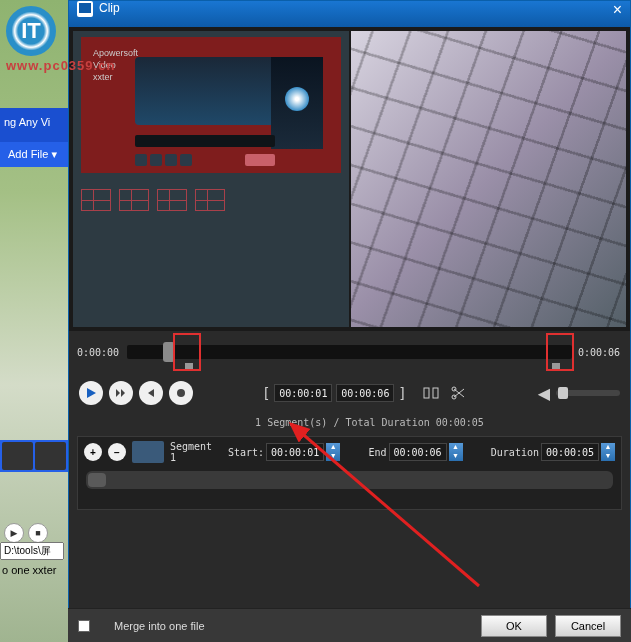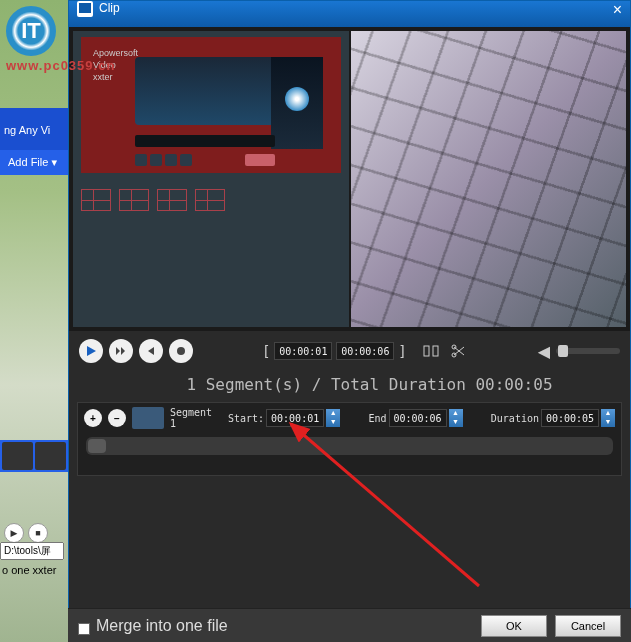--- a/index.html
+++ b/index.html
@@ -8,21 +8,21 @@
 
 .bg-app { position: absolute; inset: 0; background: linear-gradient(to bottom, #8fb370 0%, #a4c085 30%, #d4dcc8 60%, #a0b490 100%); }
 .bg-lines { position: absolute; inset: 0; pointer-events: none; }
 .bg-lines line { stroke: #444; stroke-width: 1.5; }
 
 .watermark { position: absolute; left: 6px; top: 6px; z-index: 5; }
 .watermark-circle { width: 50px; height: 50px; border-radius: 50%; background: radial-gradient(circle, #2a8fc8 40%, #fff 50%, #2a8fc8 60%); display: flex; align-items: center; justify-content: center; color: #fff; font-weight: bold; font-size: 22px; border: 2px solid #2a8fc8; }
 .watermark-text { color: #c84040; font-size: 13px; margin-top: 2px; font-weight: bold; letter-spacing: 1px; }
 
 .bg-menubar { position: absolute; left: 0; top: 108px; width: 68px; background: #1a4fd0; color: #fff; font-size: 11px; }
-.bg-title { padding: 8px 4px; margin-top: 8px; }
+.bg-title { padding: 8px 4px; }
 .bg-menu { display: flex; gap: 14px; padding: 6px 4px; }
 .bg-addfile { margin-top: 6px; background: #2560e8; padding: 6px 4px 6px 8px; }
 
 .bg-controls { position: absolute; left: 0; bottom: 96px; width: 68px; height: 26px; display: flex; gap: 4px; align-items: center; padding: 0 4px; }
 .bg-btn { width: 20px; height: 20px; border-radius: 50%; background: #fff; border: 1px solid #999; display: flex; align-items: center; justify-content: center; font-size: 9px; color: #333; }
 
 .bg-path { position: absolute; left: 0; bottom: 62px; width: 68px; }
 .bg-path input { width: 64px; font-size: 10px; height: 18px; padding: 1px 2px; }
 .bg-mergetxt { color: #000; font-size: 11px; padding: 4px 2px; }
 
@@ -78,42 +78,42 @@
 .play-btn svg { width: 12px; height: 12px; }
 .seg-group { margin-left: auto; display: flex; align-items: center; gap: 4px; }
 .seg-bracket { color: #ccc; font-size: 14px; font-family: monospace; }
 .seg-time { width: 58px; height: 18px; background: #1a1a1a; border: 1px solid #444; color: #eee; font-size: 10px; font-family: monospace; text-align: center; }
 .seg-icons { margin-left: 10px; display: flex; gap: 8px; color: #ccc; }
 .seg-icon { width: 20px; height: 20px; display: flex; align-items: center; justify-content: center; cursor: pointer; }
 .vol-group { margin-left: auto; display: flex; align-items: center; gap: 6px; }
 .vol-slider { width: 64px; height: 6px; background: #444; border-radius: 3px; position: relative; }
 .vol-knob { position: absolute; left: 2px; top: -3px; width: 10px; height: 12px; background: #ccc; border-radius: 2px; }
 
-.seg-info { color: #bbb; font-size: 16px; text-align: center; padding: 4px 0; font-family: monospace; margin-left: 40px; }
+.seg-info { color: #bbb; font-size: 10px; text-align: center; padding: 4px 0; font-family: monospace; margin-left: 40px; }
 
 
 .segment-list { background: #202020; margin: 4px 8px; border: 1px solid #3a3a3a; }
 .segment-row { height: 30px; display: flex; align-items: center; padding: 0 6px; gap: 6px; }
 .sr-btn { width: 18px; height: 18px; border-radius: 50%; background: #f0f0f0; display: flex; align-items: center; justify-content: center; font-size: 10px; font-weight: bold; cursor: pointer; }
 .sr-thumb { width: 32px; height: 22px; background: #3a5a7a; border-radius: 2px; }
 .sr-label { color: #ddd; font-size: 10px; width: 52px; font-family: monospace; }
 .sr-field { display: flex; align-items: center; gap: 2px; }
 .sr-flabel { color: #ddd; font-size: 10px; font-family: monospace; }
 .sr-input { width: 58px; height: 18px; background: #1a1a1a; border: 1px solid #444; color: #eee; font-size: 10px; font-family: monospace; text-align: center; }
 .sr-stepper { width: 14px; height: 18px; background: linear-gradient(#5699d8,#2a6fb0); display: flex; flex-direction: column; cursor: pointer; }
 .sr-stepper div { flex: 1; color: #fff; font-size: 7px; text-align: center; }
 .segment-track { height: 18px; margin: 4px 8px 20px; background: #3a3a3a; border-radius: 6px; position: relative; }
 .segment-fill { position: absolute; left: 2px; top: 2px; bottom: 2px; width: 18px; background: #5a5a5a; border-radius: 4px; }
 
 
 .arrow-svg { position: absolute; z-index: 100; pointer-events: none; }
 
 
 .bottom-bar { position: absolute; left: 68px; right: 0; bottom: 0; height: 34px; background: #383838; border-top: 1px solid #222; display: flex; align-items: center; padding: 0 10px; gap: 8px; }
-.cb-wrap { display: flex; align-items: flex-end; gap: 6px; color: #ddd; font-size: 16px; }
+.cb-wrap { display: flex; align-items: flex-end; gap: 24px; color: #ddd; font-size: 11px; }
 .cb { width: 12px; height: 12px; background: #fff; border: 1px solid #666; cursor: pointer; }
 .dlg-btn { margin-left: 0; width: 66px; height: 22px; background: linear-gradient(#fafafa, #d4d4d4); border: 1px solid #888; font-size: 11px; cursor: pointer; }
 .dlg-btn:first-of-type { margin-left: auto; }
 </style>
 </head>
 <body>
 
 <div class="bg-app">
   <svg class="bg-lines">
     <line x1="0" y1="210" x2="68" y2="235"></line>
@@ -185,20 +185,31 @@
           <div class="pl-thumb"></div>
           <div class="pl-thumb"></div>
           <div class="pl-thumb"></div>
       </div>
     </div>
     <div class="preview-right">
       <div class="keyboard-grid"></div>
     </div>
   </div>
 
+  <div class="timeline-row">
+    <span class="tl-time">0:00:00</span>
+    <div class="tl-track">
+      <div class="tl-handle left"></div>
+    </div>
+    <span class="tl-time">0:00:06</span>
+    <div class="tl-marker-down left"></div>
+    <div class="tl-marker-down right"></div>
+    <div class="red-box" style="left:104px; top:2px; width:28px; height:38px;"></div>
+    <div class="red-box" style="right:56px; top:2px; width:28px; height:38px;"></div>
+  </div>
 
   <div class="controls-row">
     <div class="play-btn">
         <svg viewBox="0 0 12 12">
           <polygon points="2,1 11,6 2,11" fill="#1860c0"></polygon>
         </svg>
       </div>
     <div class="play-btn">
         <svg viewBox="0 0 12 12">
           <polygon points="1,2 5,6 1,10" fill="#444"></polygon>

